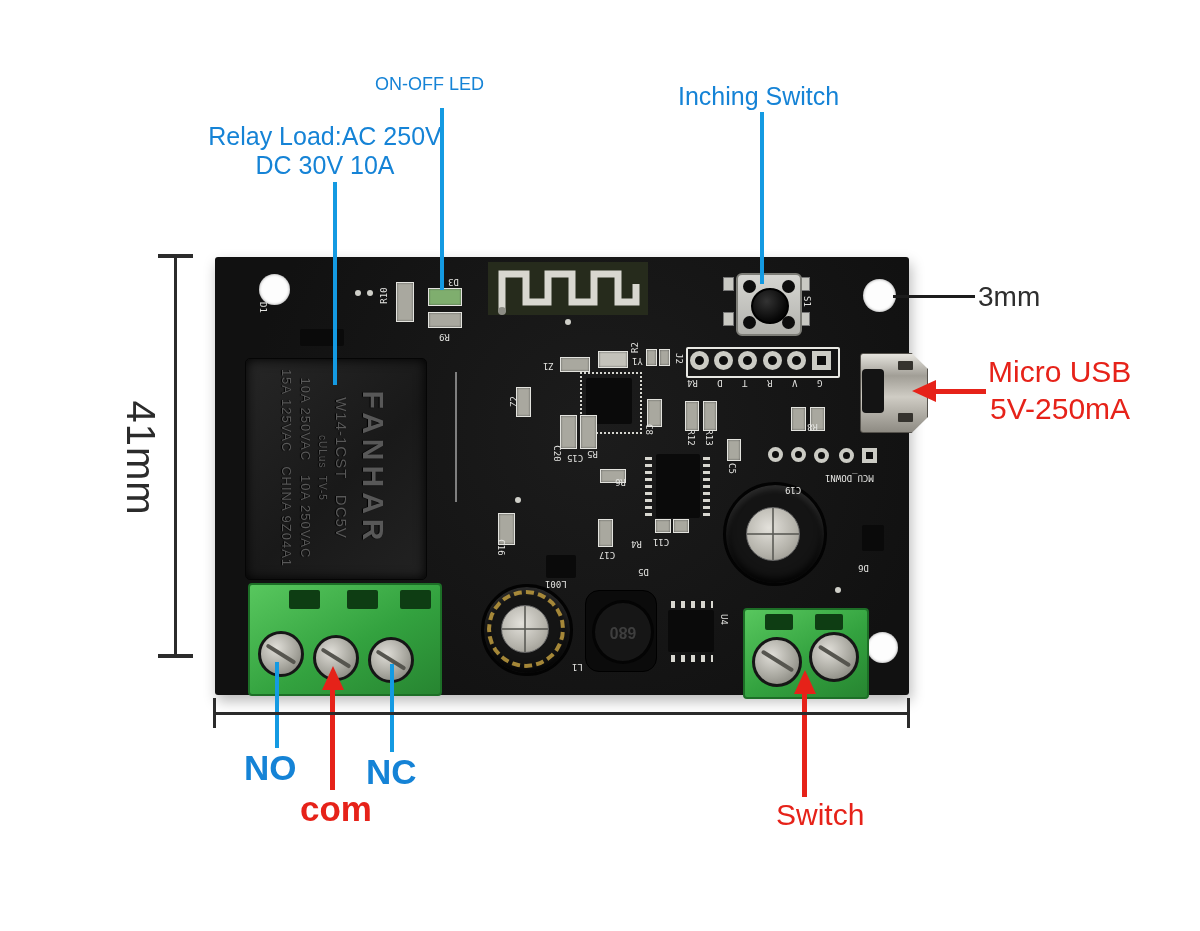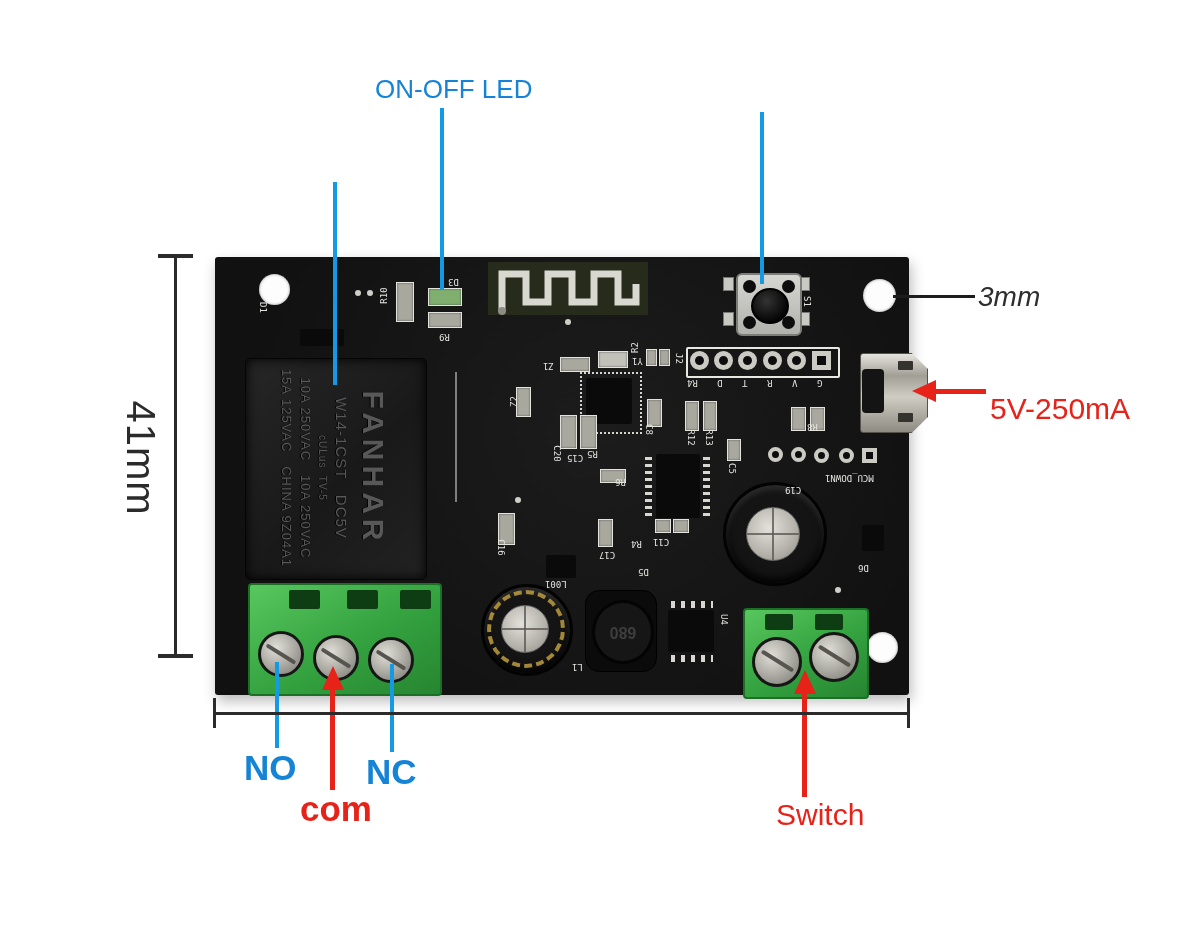--- a/index.html
+++ b/index.html
@@ -82,21 +82,21 @@
 
   .inductor{position:absolute;background:#0b0b0b;border-radius:14px;border:1px solid #000;}
   .ind-core{position:absolute;border-radius:50%;background:#161616;border:3px solid #040404;
             display:flex;align-items:center;justify-content:center;color:#3e3e3e;
             font-size:16px;font-weight:bold;transform:rotate(180deg);}
 
   .qfn-out{position:absolute;border:2px dotted #d5d5cf;}
   .qfn-in{position:absolute;background:#0a0a0a;border-radius:2px;}
 
   .ann-s{font-size:25px;}
-  .ann-m{font-size:26px;}
+  .ann-m{font-size:18px;}
   .ann-l{font-size:35px;font-weight:bold;}
   .ann-r{font-size:30px;}
 </style>
 </head>
 <body>
 
 <div class="stage">
 
   <div class="board">
 
@@ -277,32 +277,38 @@
 
     <div class="tblock" style="left:528px;top:351px;width:122px;height:87px;">
       <div class="tnotch" style="left:20px;top:4px;width:28px;height:16px;"></div>
       <div class="tnotch" style="left:70px;top:4px;width:28px;height:16px;"></div>
     </div>
     <div class="screw" style="left:537px;top:380px;width:44px;height:44px;"></div>
     <div class="screw" style="left:594px;top:375px;width:44px;height:44px;"></div>
   </div>
 
   <div class="a blue ann-m" style="left:375px;top:74px;">ON-OFF LED</div>
+  <div class="a blue ann-s" style="left:678px;top:82px;">Inching Switch</div>
+  <div class="a blue ann-s" style="left:205px;top:122px;width:240px;text-align:center;">
+    <div>Relay Load:AC 250V</div>
+    <div>DC 30V 10A</div>
+  </div>
 
   <div class="lineV" style="left:440px;top:108px;height:182px;"></div>
   <div class="lineV" style="left:760px;top:112px;height:172px;"></div>
   <div class="lineV" style="left:333px;top:182px;height:203px;"></div>
   <div class="lineV" style="left:275px;top:662px;height:86px;"></div>
   <div class="lineV" style="left:390px;top:664px;height:88px;"></div>
 
   <div class="a" style="left:893px;top:295px;width:82px;height:3px;background:#1c1c1c;"></div>
-  <div class="a" style="left:978px;top:281px;font-size:28px;color:#2e2e2e;font-style:italic;">3mm</div>
+  <div class="a" style="left:978px;top:281px;font-size:28px;color:#2e2e2e;">3mm</div>
 
   <div class="rshaft" style="left:934px;top:389px;width:52px;height:5px;"></div>
   <div class="ah-left" style="left:912px;top:380px;"></div>
+  <div class="a red ann-r" style="left:988px;top:355px;">Micro USB</div>
   <div class="a red ann-r" style="left:990px;top:392px;">5V-250mA</div>
 
   <div class="a blue ann-l" style="left:244px;top:748px;">NO</div>
   <div class="a blue ann-l" style="left:366px;top:752px;">NC</div>
   <div class="rshaft" style="left:330px;top:688px;width:5px;height:102px;"></div>
   <div class="ah-up" style="left:322px;top:666px;"></div>
   <div class="a red ann-l" style="left:300px;top:789px;">com</div>
 
   <div class="rshaft" style="left:802px;top:692px;width:5px;height:105px;"></div>
   <div class="ah-up" style="left:794px;top:670px;"></div>

